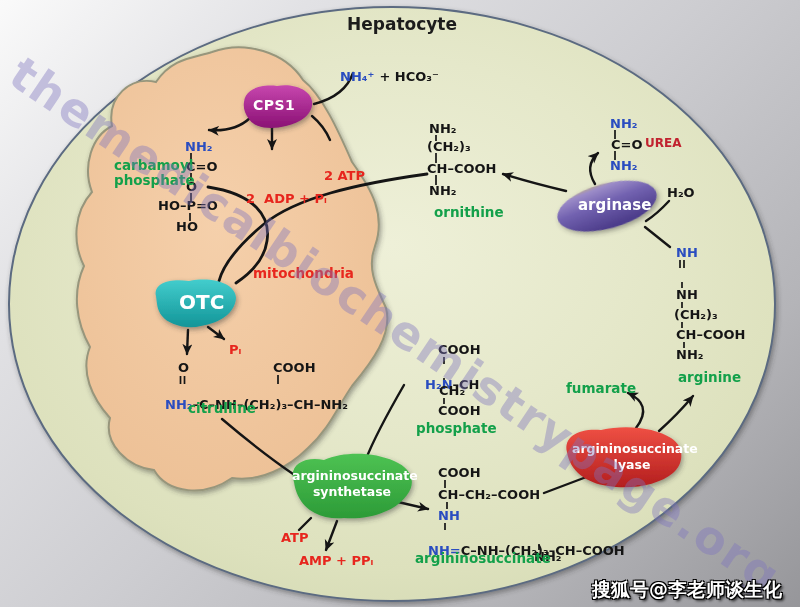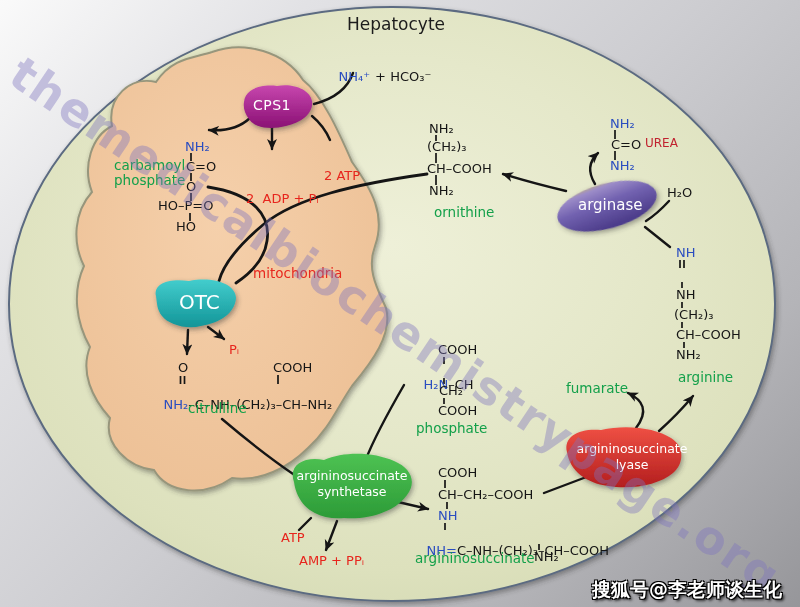--- a/index.html
+++ b/index.html
@@ -2,21 +2,21 @@
 <html><head>
 <meta charset="utf-8">
 <style>
   html,body{margin:0;padding:0;}
   #stage{
     position:relative;width:800px;height:607px;overflow:hidden;
     font-family:"DejaVu Sans","Liberation Sans",sans-serif;
     background:linear-gradient(135deg,#fafafa 0%,#e2e2e5 22%,#cdcdd1 50%,#b4b4b8 78%,#96969a 100%);
   }
   svg{position:absolute;left:0;top:0;}
-  .t{position:absolute;font-weight:normal;white-space:pre;line-height:14px;}
+  .t{position:absolute;font-weight:bold;white-space:pre;line-height:14px;}
   .f{font-size:13px;color:#151515;}
   .blue{color:#2a4dc0;}
   .green{font-size:13.5px;color:#13a04a;line-height:15px;}
   .red{font-size:13px;color:#e7251d;}
   .white{color:#ffffff;}
   .enz-big{font-size:14px;letter-spacing:.5px;}
   .enz-mid{font-size:20px;}
   .enz-sm{font-size:12.5px;line-height:15px;text-align:center;width:120px;}
   .title{font-size:17px;color:#1c1c1c;}
   .urea{font-size:12px;color:#c1222f;}

